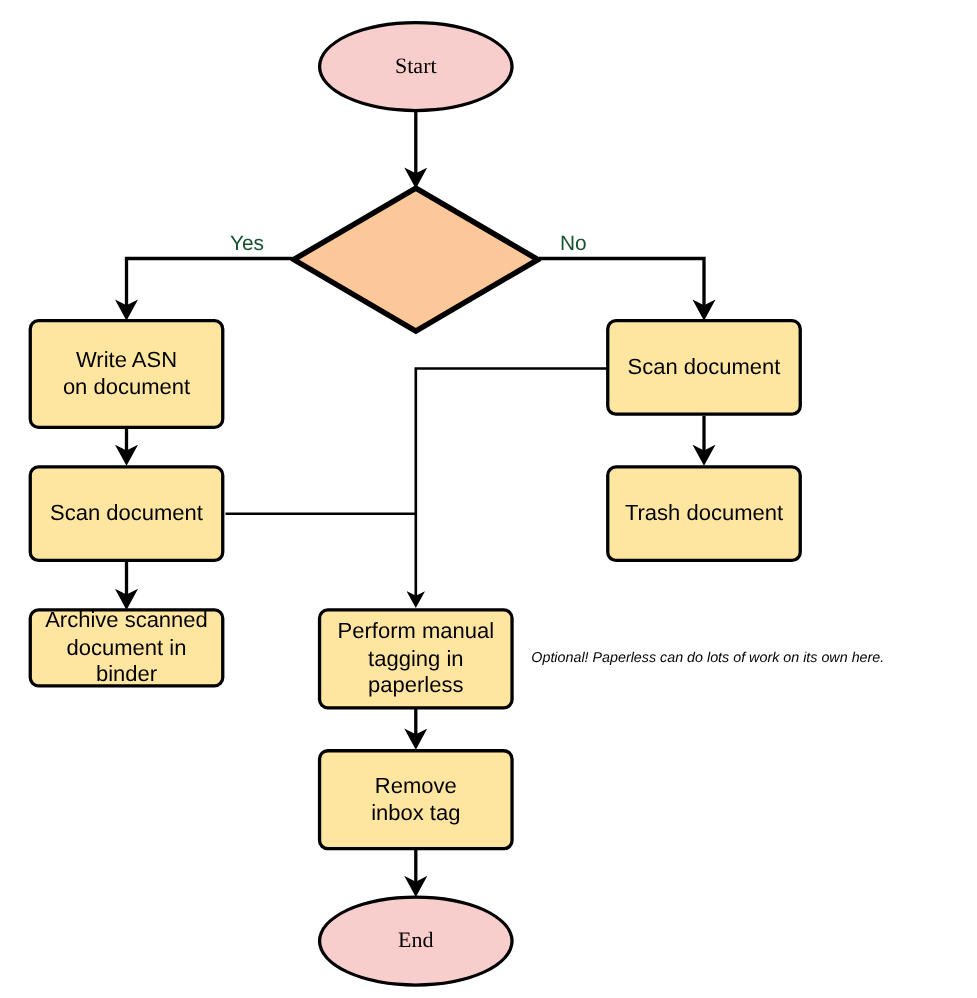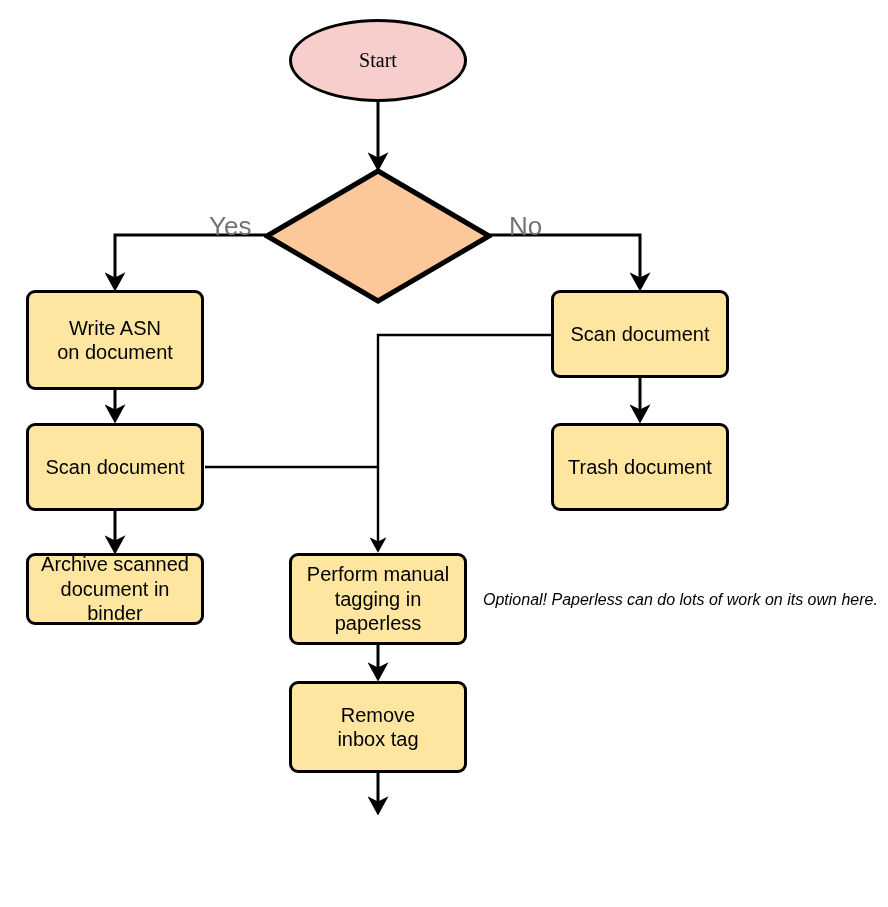--- a/index.html
+++ b/index.html
@@ -60,28 +60,28 @@
     width: 100%; height: 100%;
   }
   .decision .dlabel {
     position: relative;
     z-index: 2;
     width: 100%;
     text-align: center;
   }
   .edge-label {
     position: absolute;
-    font-size: 26px;
-    color: #737373;
+    font-size: 19px;
+    color: #14532d;
     z-index: 4;
     white-space: nowrap;
   }
   .note {
     position: absolute;
-    font-size: 16px;
+    font-size: 13px;
     font-style: italic;
     color: #000000;
     line-height: 1.32;
     z-index: 4;
   }
 </style>
 </head>
 <body>
 
 <div id="canvas">
@@ -148,16 +148,19 @@
   </div>
 
   <div class="node process" style="left:289px; top:681px; width:178px; height:92px;">
     <span>Remove<br>inbox tag</span>
   </div>
 
   <div class="node process" style="left:289px; top:553px; width:178px; height:92px;">
     <span>Perform manual<br>tagging in<br>paperless</span>
   </div>
 
+  <div class="node terminal" style="left:289px; top:814px; width:178px; height:83px;">
+    <span>End</span>
+  </div>
 
   <div class="note" style="left:483px; top:589px; width:400px;">Optional! Paperless can do lots of work on its own here.</div>
 
 </div>
 
 </body></html>

